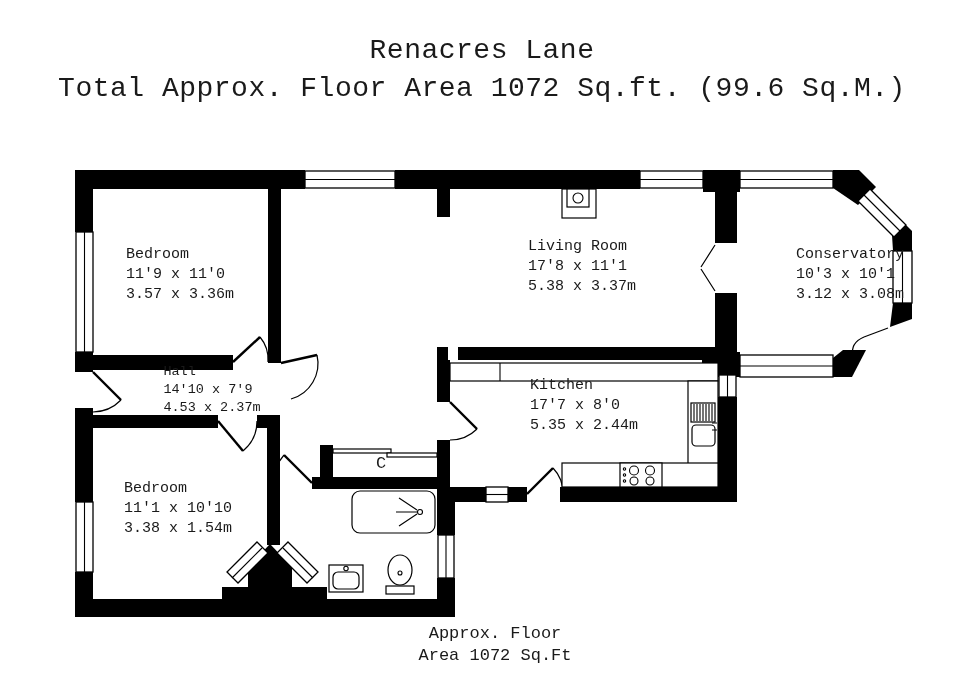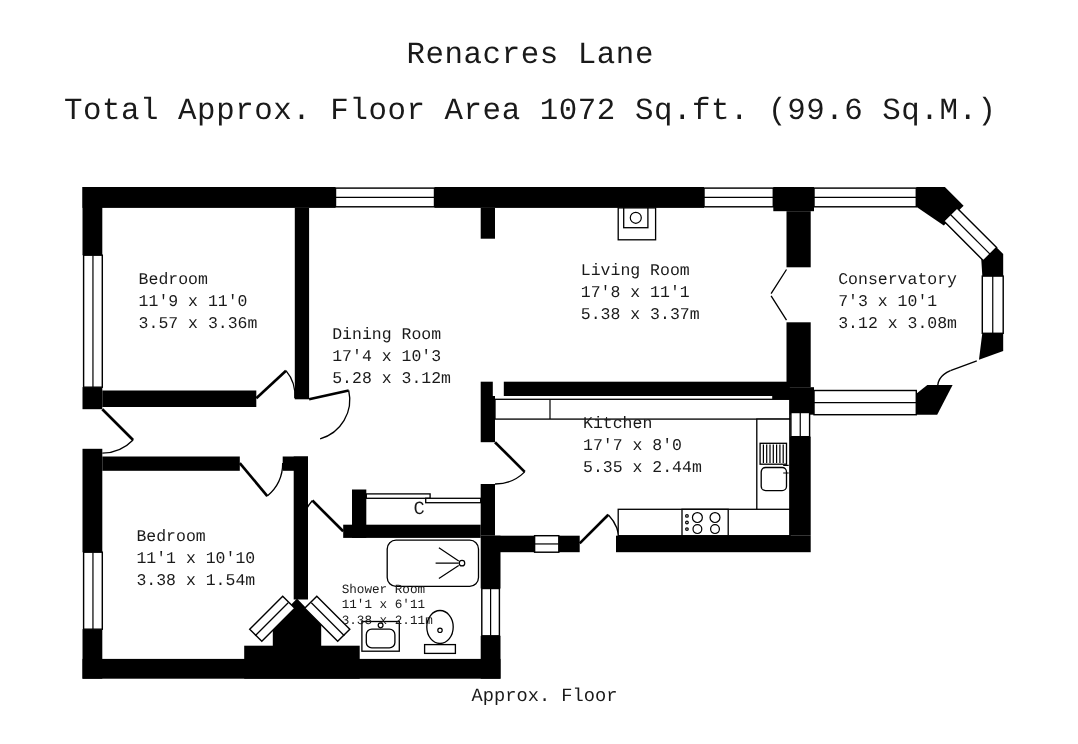--- a/index.html
+++ b/index.html
@@ -1,19 +1,19 @@
 <!DOCTYPE html>
 <html><head>
 <meta charset="utf-8">
 <style>
   html,body{margin:0;padding:0;background:#fff;}
   .stage{position:relative;width:964px;height:676px;background:var(--bg,#fff);
          font-family:Liberation Mono, monospace;color:#1a1a1a;overflow:hidden;margin-top:25px;}
   .hdr{position:absolute;left:0;width:100%;text-align:center;font-size:28px;letter-spacing:.5px;}
-  .hdr1{top:10px;} .hdr2{top:61px;text-align:center;}
+  .hdr1{top:10px;} .hdr2{top:48px;text-align:center;}
   .rl{position:absolute;transform:translateX(-50%);text-align:left;font-size:15px;line-height:20px;white-space:nowrap;}
   .rl.small{font-size:13.5px;line-height:18px;}
   .rl.tiny{font-size:11.5px;line-height:14px;}
   .rl.closet{font-size:17px;line-height:18px;}
   .ftr{position:absolute;transform:translateX(-50%);text-align:center;font-size:17px;line-height:22px;white-space:nowrap;}
   svg{position:absolute;left:0;top:0;}
   .wall{fill:var(--wall,#000);}
   .win{fill:#fff;stroke:#000;stroke-width:1.3;}
   .wline{stroke:#000;stroke-width:1.1;fill:none;}
   .thin{fill:#fff;stroke:#000;stroke-width:1.2;}
@@ -215,56 +215,52 @@
       </g>
     </g>
   </svg>
 
   <div class="rl" style="left:180px;top:220px">
     <div>Bedroom</div>
     <div>11'9 x 11'0</div>
     <div>3.57 x 3.36m</div>
   </div>
 
-  <div class="rl" style="left:356px;top:270px">
-    <div>Dining Room</div>
-    <div>17'4 x 10'3</div>
-    <div>5.28 x 3.12m</div>
-  </div>
 
   <div class="rl" style="left:582px;top:212px">
     <div>Living Room</div>
     <div>17'8 x 11'1</div>
     <div>5.38 x 3.37m</div>
   </div>
 
-  <div class="rl" style="left:816px;top:220px">
+  <div class="rl" style="left:850px;top:220px">
     <div>Conservatory</div>
-    <div>7'3 x 10'1</div>
+    <div>10'3 x 10'1</div>
     <div>3.12 x 3.08m</div>
   </div>
 
+  <div class="rl small" style="left:212px;top:338px">
+    <div>Hall</div>
+    <div>14'10 x 7'9</div>
+    <div>4.53 x 2.37m</div>
+  </div>
 
   <div class="rl" style="left:584px;top:351px">
     <div>Kitchen</div>
     <div>17'7 x 8'0</div>
     <div>5.35 x 2.44m</div>
   </div>
 
   <div class="rl" style="left:178px;top:454px">
     <div>Bedroom</div>
     <div>11'1 x 10'10</div>
     <div>3.38 x 1.54m</div>
   </div>
 
-  <div class="rl tiny" style="left:352px;top:505px">
-    <div>Shower Room</div>
-    <div>11'1 x 6'11</div>
-    <div>3.38 x 2.11m</div>
-  </div>
 
   <div class="rl closet" style="left:381px;top:430px">C</div>
 
   <div class="ftr" style="left:495px;top:598px">
     <div>Approx. Floor</div>
+    <div>Area 1072 Sq.Ft</div>
   </div>
 
 </div>
 
 </body></html>

